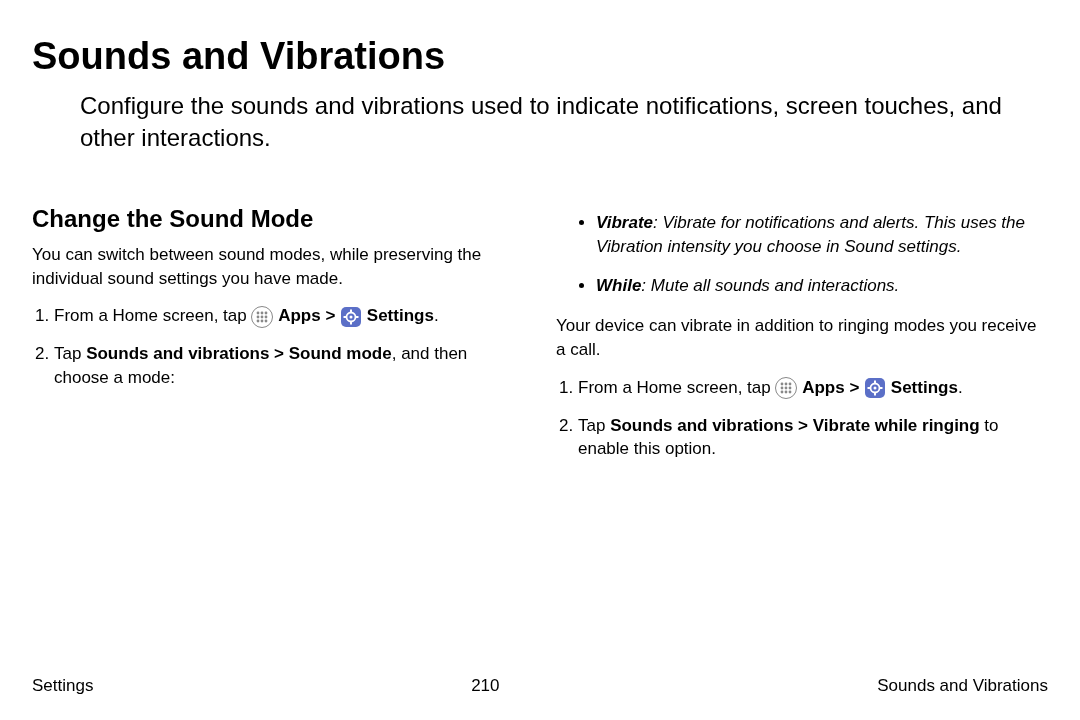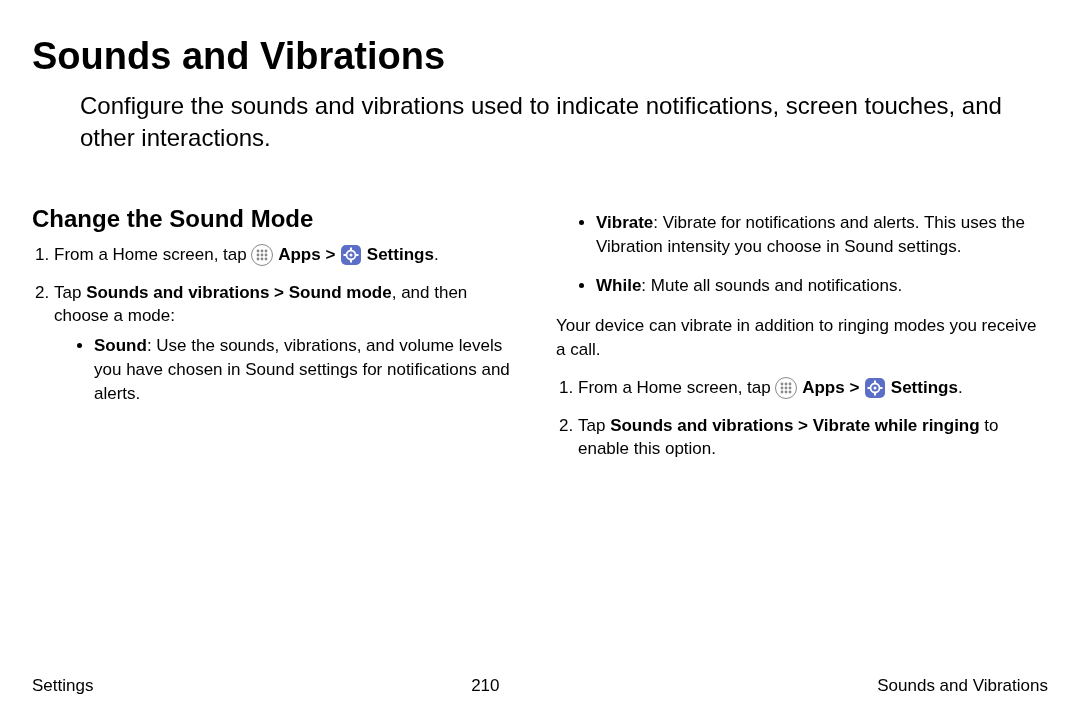--- a/index.html
+++ b/index.html
@@ -54,20 +54,21 @@
     }
     ul {
       list-style: disc;
       padding-left: 40px;
       font-size: 17px;
       margin-top: 6px;
     }
     ul > li {
       margin-bottom: 16px;
       line-height: 1.4;
+      font-style: italic;
     }
     .bold {
       font-weight: 700;
     }
     .icon {
       display: inline-block;
       vertical-align: middle;
     }
     .icon svg {
       display: block;
@@ -84,20 +85,21 @@
   </style>
 </head>
 <body>
 
 <h1>Sounds and Vibrations</h1>
 <p class="intro">Configure the sounds and vibrations used to indicate notifications, screen touches, and other interactions.</p>
 
 <div class="columns">
   <div class="col">
     <h2>Change the Sound Mode</h2>
+    <p class="subintro">You can switch between sound modes, while preserving the individual sound settings you have made.</p>
     <ol>
       <li>
         <span>From a Home screen, tap </span><span class="icon"><svg width="22" height="22" viewBox="0 0 22 22">
               <circle cx="11" cy="11" r="10.5" fill="#fff" stroke="#888" stroke-width="1"></circle>
               <g fill="#888">
                 <circle cx="7" cy="7" r="1.4"></circle>
                 <circle cx="11" cy="7" r="1.4"></circle>
                 <circle cx="15" cy="7" r="1.4"></circle>
                 <circle cx="7" cy="11" r="1.4"></circle>
                 <circle cx="11" cy="11" r="1.4"></circle>
@@ -113,31 +115,28 @@
                 <circle cx="11" cy="11" r="1.5"></circle>
                 <rect x="10" y="3.5" width="2" height="3"></rect>
                 <rect x="10" y="15.5" width="2" height="3"></rect>
                 <rect x="3.5" y="10" width="3" height="2"></rect>
                 <rect x="15.5" y="10" width="3" height="2"></rect>
               </g>
             </svg></span> <span class="bold">Settings</span><span>.</span>
       </li>
       <li>
         <span>Tap </span><span class="bold">Sounds and vibrations &gt; Sound mode</span><span>, and then choose a mode:</span>
-        <ul>
-          <li><span class="bold">Sound</span><span>: Use the sounds, vibrations, and volume levels you have chosen in Sound settings for notifications and alerts.</span></li>
-        </ul>
       </li>
     </ol>
   </div>
 
   <div class="col">
     <ul>
       <li><span class="bold">Vibrate</span><span>: Vibrate for notifications and alerts. This uses the Vibration intensity you choose in Sound settings.</span></li>
-      <li><span class="bold">While</span><span>: Mute all sounds and notifications.</span></li>
+      <li><span class="bold">While</span><span>: Mute all sounds and interactions.</span></li>
     </ul>
 
     <p class="subintro">Your device can vibrate in addition to ringing modes you receive a call.</p>
     <ol>
       <li>
         <span>From a Home screen, tap </span><span class="icon"><svg width="22" height="22" viewBox="0 0 22 22">
               <circle cx="11" cy="11" r="10.5" fill="#fff" stroke="#888" stroke-width="1"></circle>
               <g fill="#888">
                 <circle cx="7" cy="7" r="1.4"></circle>
                 <circle cx="11" cy="7" r="1.4"></circle>

